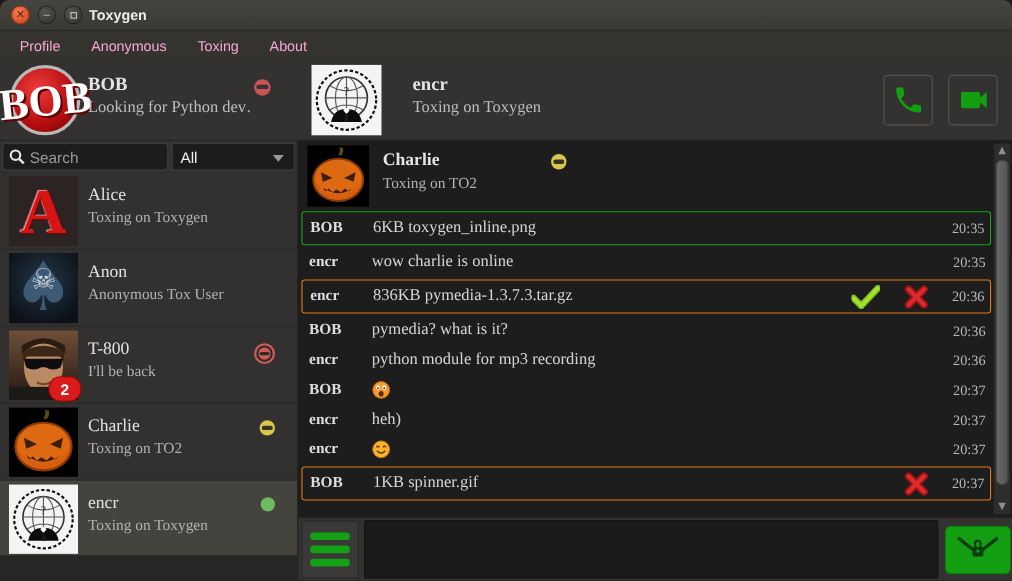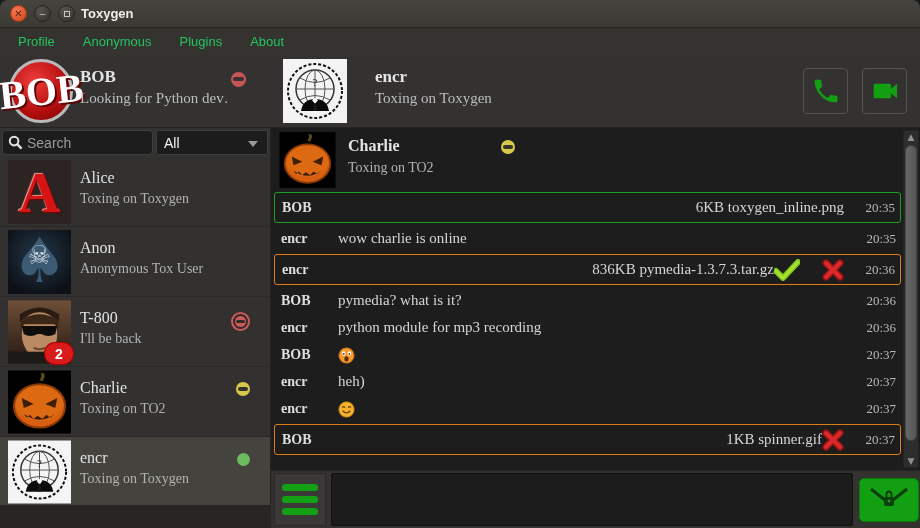--- a/index.html
+++ b/index.html
@@ -18,21 +18,21 @@
   .wbtn.close { background:radial-gradient(circle at 35% 30%, #f27b55, #d9532a 70%);
                 color:#5e1c08; border:1px solid #a33b14; }
   .wbtn.minmax { background:radial-gradient(circle at 35% 30%, #55534c, #3b3a35 75%);
                  color:#c9c5bc; border:1px solid #26251f; }
   .wbtn.minmax .sq { width:6px; height:6px; border:1px solid #c9c5bc; display:block; }
   .title-text { color:#f1eee7; font-weight:bold; font-size:13px; margin-left:6px; }
 
   
   .menubar { position:absolute; left:0; top:28px; width:920px; height:27px;
              background:#34332f; display:flex; align-items:center; padding-left:4px; }
-  .menu-item { color:#22c55e; font-size:13px; padding:4px 14px; cursor:default; }
+  .menu-item { color:#f9a8d4; font-size:13px; padding:4px 14px; cursor:default; }
 
   
   .header-row { position:absolute; left:0; top:55px; width:920px; height:73px; background:#333230;
                 border-bottom:1px solid #242320; }
   .self-card { position:absolute; left:0; top:0; width:270px; height:73px; }
   .av-bob { position:absolute; left:9px; top:4px; width:64px; height:64px; border-radius:50%;
             background:radial-gradient(circle at 38% 32%, #ef3b3b, #b40d0d 60%, #7a0606 95%);
             border:3px solid #b9b9b9; display:flex; align-items:center; justify-content:center; }
   .av-bob span { font-family:"Liberation Serif", serif; font-weight:bold; font-size:40px;
                  color:#fff; text-shadow:2px 2px 0 #5e0404; transform:rotate(-6deg); }
@@ -126,21 +126,21 @@
           align-items:center; font-family:"Liberation Serif", serif; }
   .mrow .author { width:64px; padding-left:7px; font-weight:bold; font-size:14px; color:#dedede;
                   flex:none; }
   .mrow .mtext { flex:1; font-size:15px; color:#d6d6d6; }
   .mrow .mtime { width:42px; text-align:right; font-size:13px; color:#b9b9b9; padding-right:5px;
                  flex:none; }
   .mrow.filebox { height:31px; border-radius:3px; margin-top:2px; margin-bottom:2px;
                   background:#1d1d1d; }
   .mrow.filebox.done { border:1px solid #1e9e1e; }
   .mrow.filebox.pending { border:1px solid #e07d12; }
-  .mrow.filebox .mtext { text-align:right; }
+  .mrow.filebox .mtext { text-align:left; }
   .ft-actions { display:flex; gap:22px; margin-right:14px; }
   .ft-actions svg { cursor:pointer; }
 
   .emoji-svg { width:17px; height:17px; vertical-align:middle; }
 
   
   .vscroll { position:absolute; right:1px; top:2px; width:16px; height:338px; background:#2d2d2d;
              border:1px solid #232323; border-radius:2px; }
   .vscroll .arr { position:absolute; left:0; width:14px; text-align:center; color:#8f8f8f;
                   font-size:9px; font-family:"DejaVu Sans", sans-serif; }
@@ -175,21 +175,21 @@
       <div class="wbtn minmax">
           <span class="sq"></span>
         </div>
     </div>
     <div class="title-text">Toxygen</div>
   </div>
 
   <div class="menubar" id="menubar">
       <div class="menu-item">Profile</div>
       <div class="menu-item">Anonymous</div>
-      <div class="menu-item">Plugins</div>
+      <div class="menu-item">Toxing</div>
       <div class="menu-item">About</div>
     </div>
 
   <div class="header-row">
     <div class="self-card">
       <div class="av-bob">
           <span style="font-size:40px;">BOB</span>
         </div>
       <div class="name-block">
         <div class="p-name">BOB</div>

